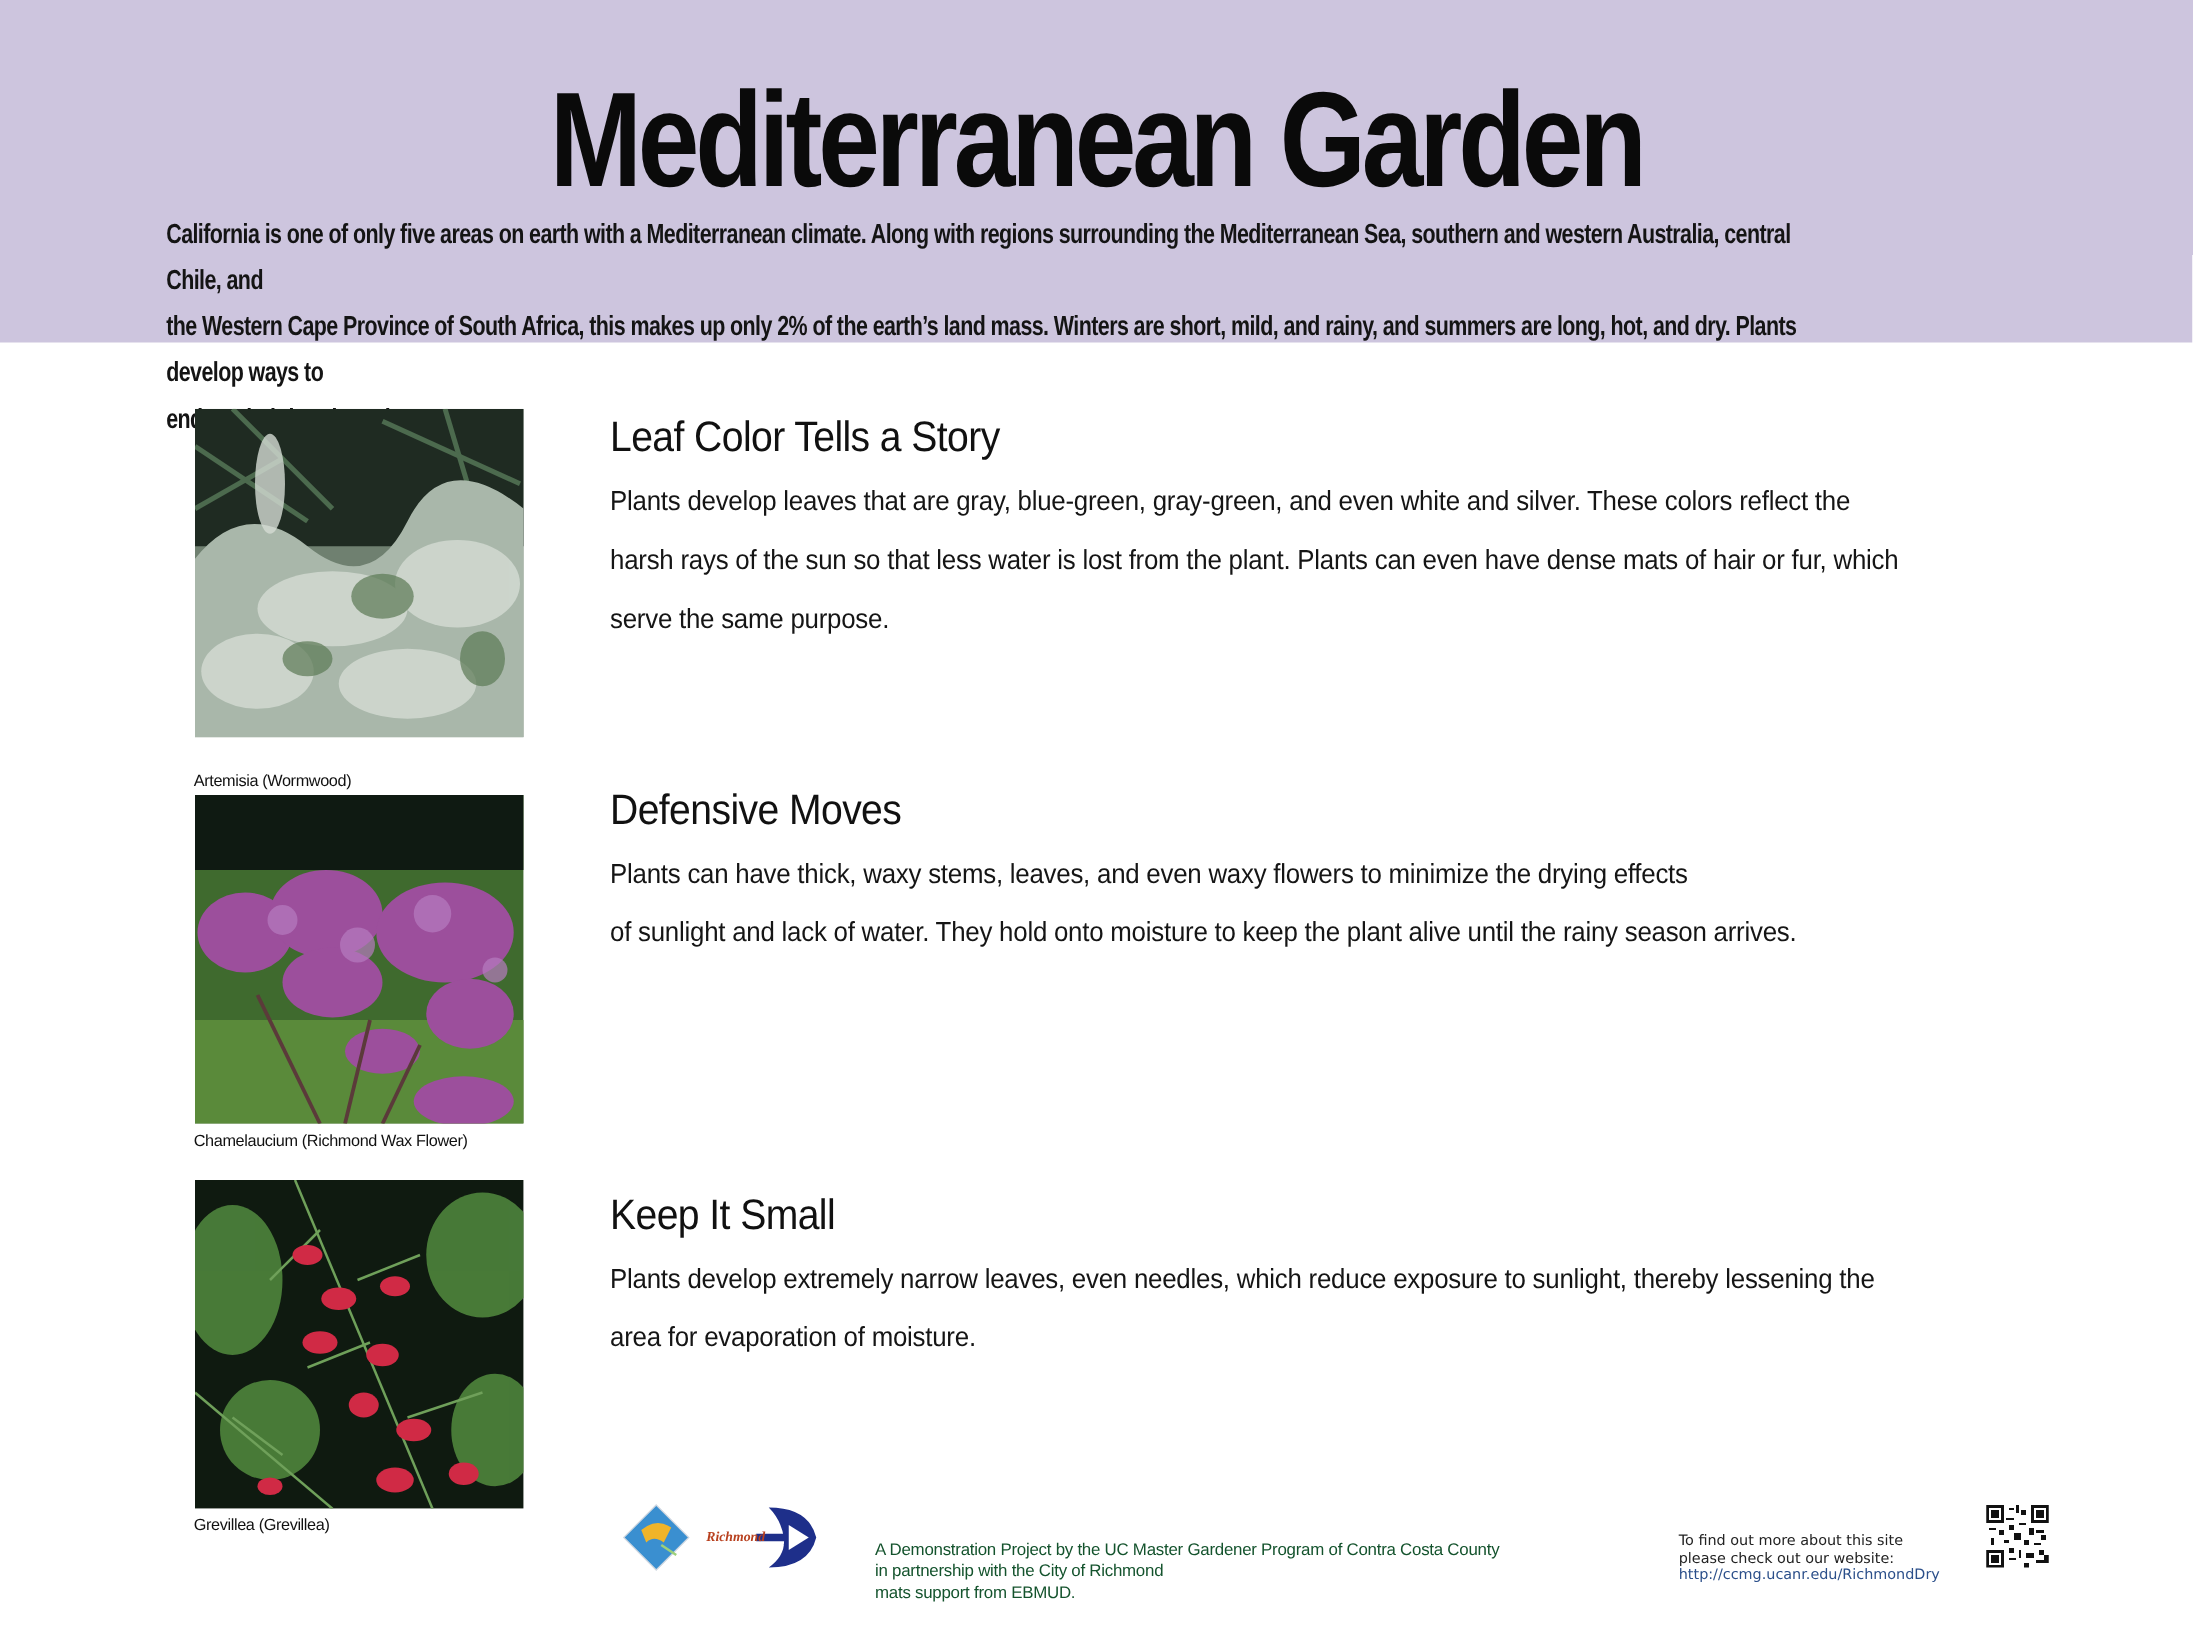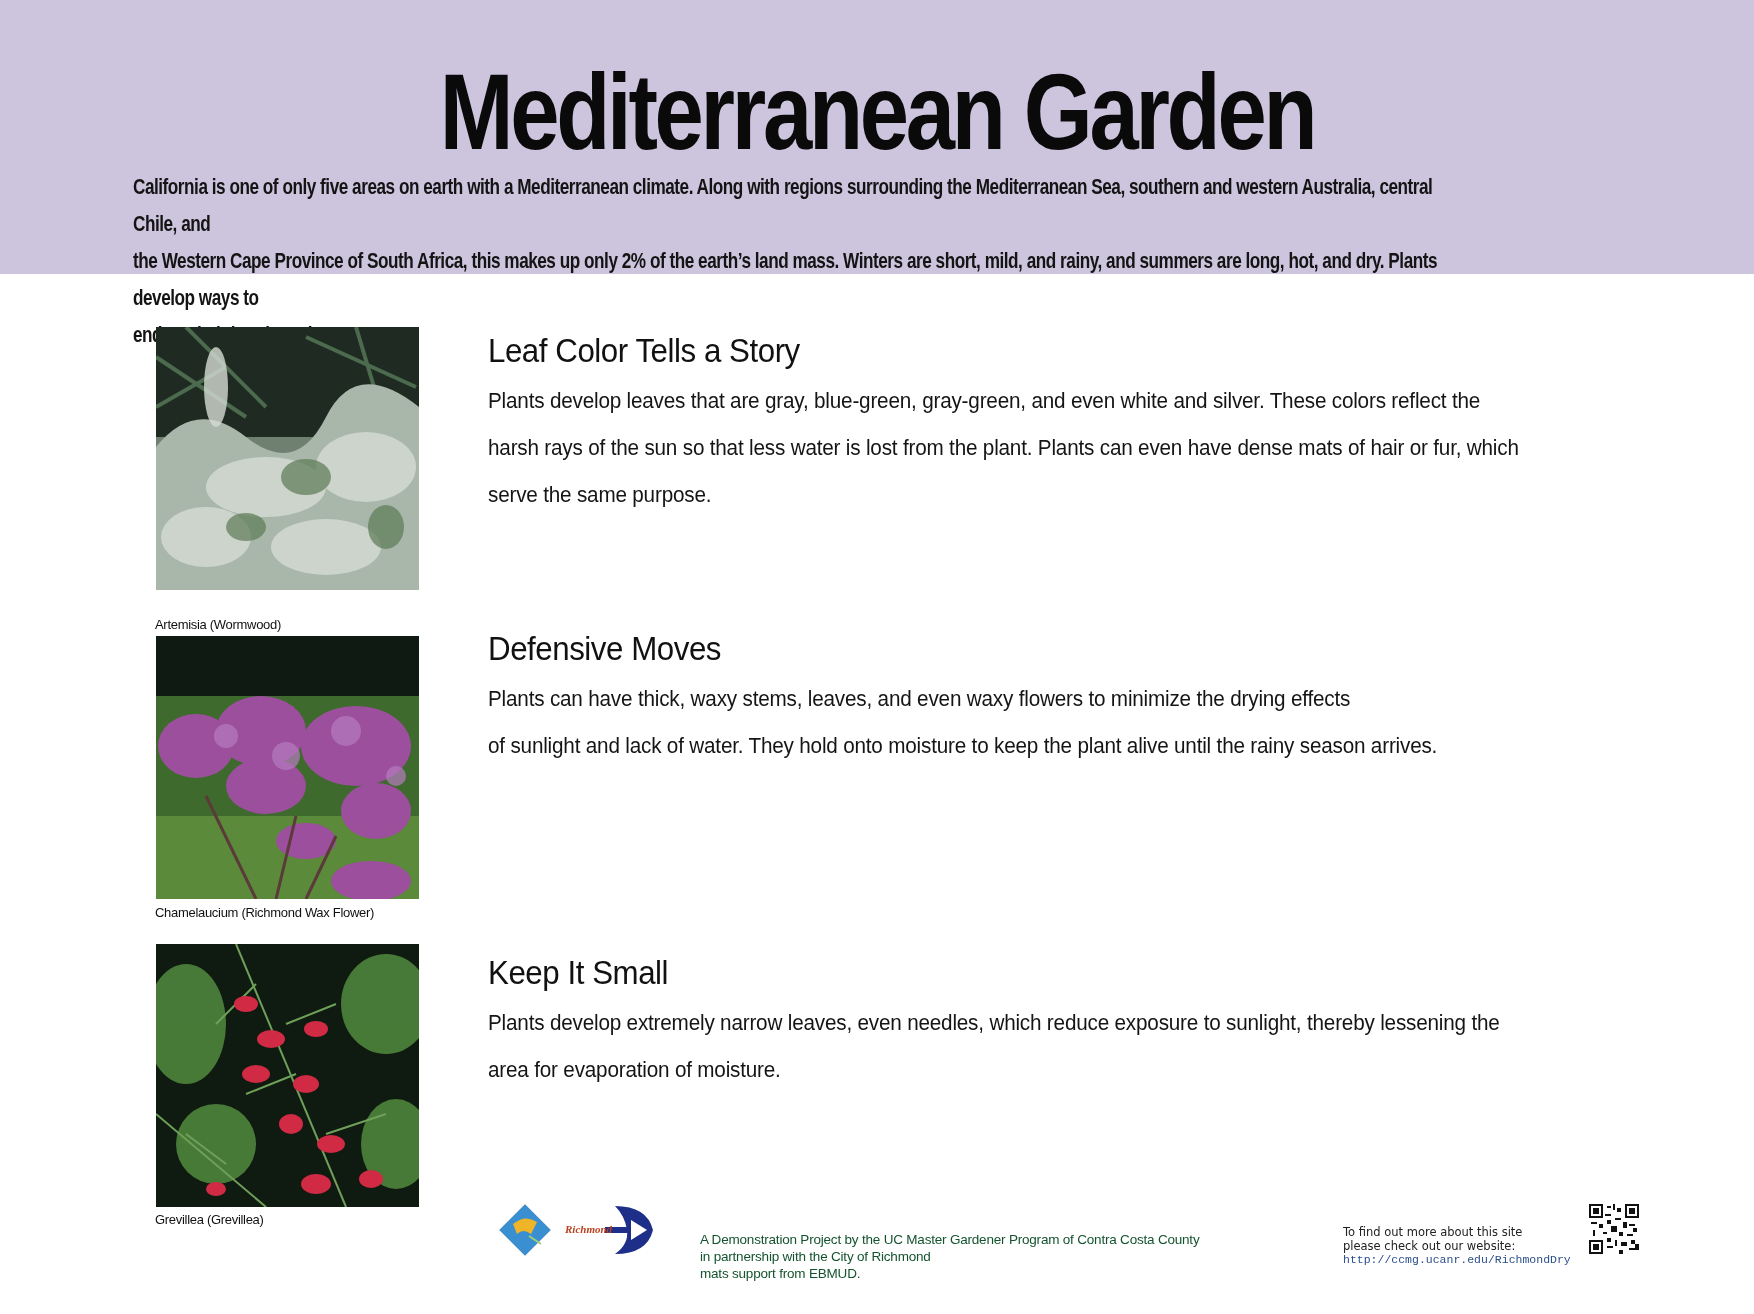--- a/index.html
+++ b/index.html
@@ -103,21 +103,21 @@
     }
     .footer-right {
       position: absolute;
       left: 1343px; top: 1226px;
       font-family: "DejaVu Sans", sans-serif;
       font-size: 11.5px;
       line-height: 13.5px;
       color: #222;
       white-space: nowrap;
     }
-    .footer-right .url { color: #2b4f8a; font-family: Liberation Mono, monospace; }
+    .footer-right .url { color: #2b4f8a; }
     .qr {
       position: absolute;
       left: 1589px; top: 1204px;
       width: 50px; height: 50px;
     }
   </style>
 </head>
 <body>
 
 <div class="header">

